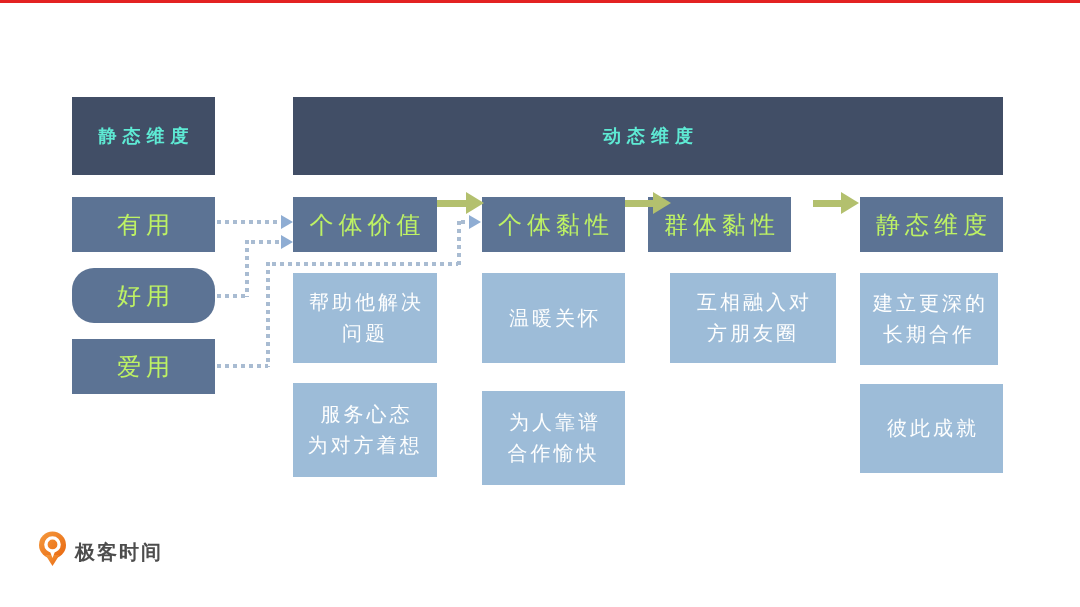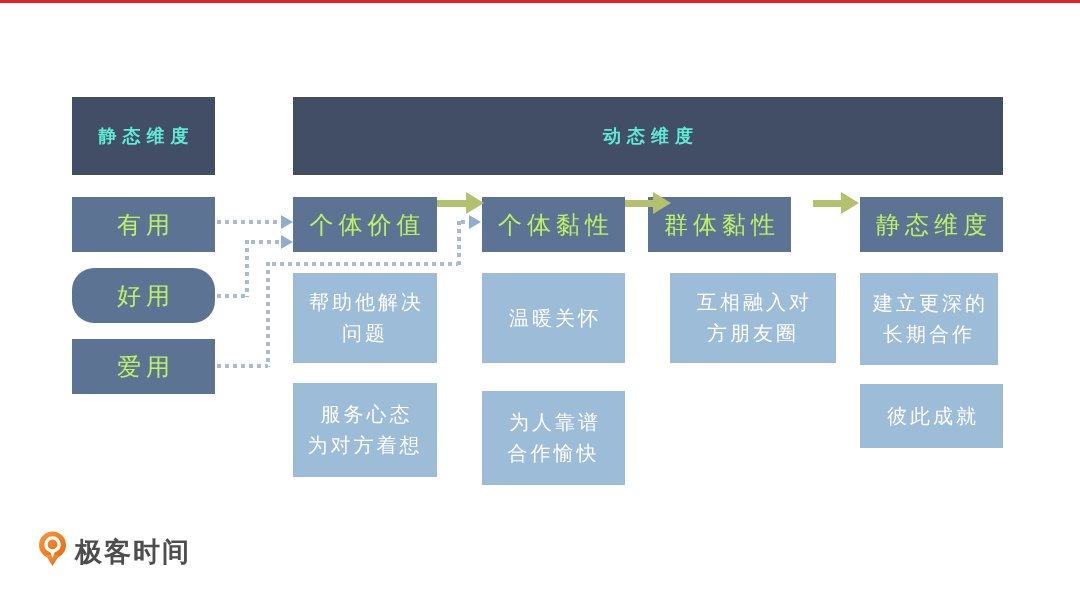--- a/index.html
+++ b/index.html
@@ -44,21 +44,21 @@
   .dv{width:4px;background-image:repeating-linear-gradient(180deg,var(--dotted-blue) 0 4px,transparent 4px 8px);}
   .bhead{
     width:0;height:0;
     border-left:12px solid var(--arrowhead-blue);
     border-top:7px solid transparent;border-bottom:7px solid transparent;
   }
   
   .logo{left:38px;top:531px;display:flex;align-items:center;}
   .logo-text{
     font-family:"Liberation Sans","DejaVu Sans",sans-serif;font-weight:700;
-    font-size:27px;color:var(--logo-text);letter-spacing:2px;margin-left:8px;
+    font-size:20px;color:var(--logo-text);letter-spacing:2px;margin-left:8px;
   }
 </style>
 </head>
 <body>
 
 <div class="canvas">
 
   <div class="abs topline"></div>
 
   <div class="abs hdrbox" style="left:72px;top:97px;width:143px;height:78px;">静态维度</div>
@@ -78,21 +78,21 @@
   <div class="abs card" style="left:482px;top:273px;width:143px;height:90px;">温暖关怀</div>
   <div class="abs card" style="left:670px;top:273px;width:166px;height:90px;">互相融入对
 方朋友圈</div>
   <div class="abs card" style="left:860px;top:273px;width:138px;height:92px;">建立更深的
 长期合作</div>
 
   <div class="abs card" style="left:293px;top:383px;width:144px;height:94px;">服务心态
 为对方着想</div>
   <div class="abs card" style="left:482px;top:383px;width:143px;height:94px;margin-top:8px;">为人靠谱
 合作愉快</div>
-  <div class="abs card" style="left:860px;top:384px;width:143px;height:64px;">彼此成就</div>
+  <div class="abs card" style="left:860px;top:384px;width:143px;height:89px;">彼此成就</div>
 
   <div class="garrow">
     <span class="stem" style="left:437px;width:30px;"></span>
       <span class="head" style="left:466px;"></span>
   </div>
   <div class="garrow">
     <span class="stem" style="left:625px;width:29px;"></span>
       <span class="head" style="left:653px;"></span>
   </div>
   <div class="garrow">

